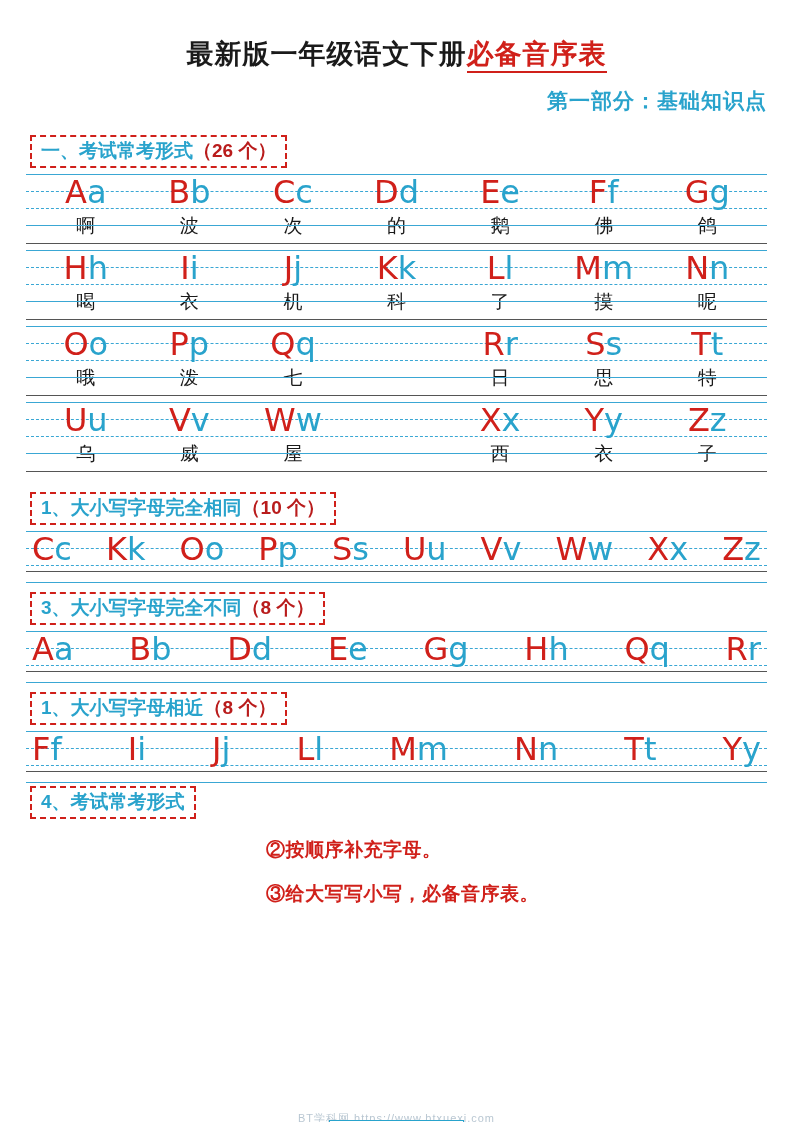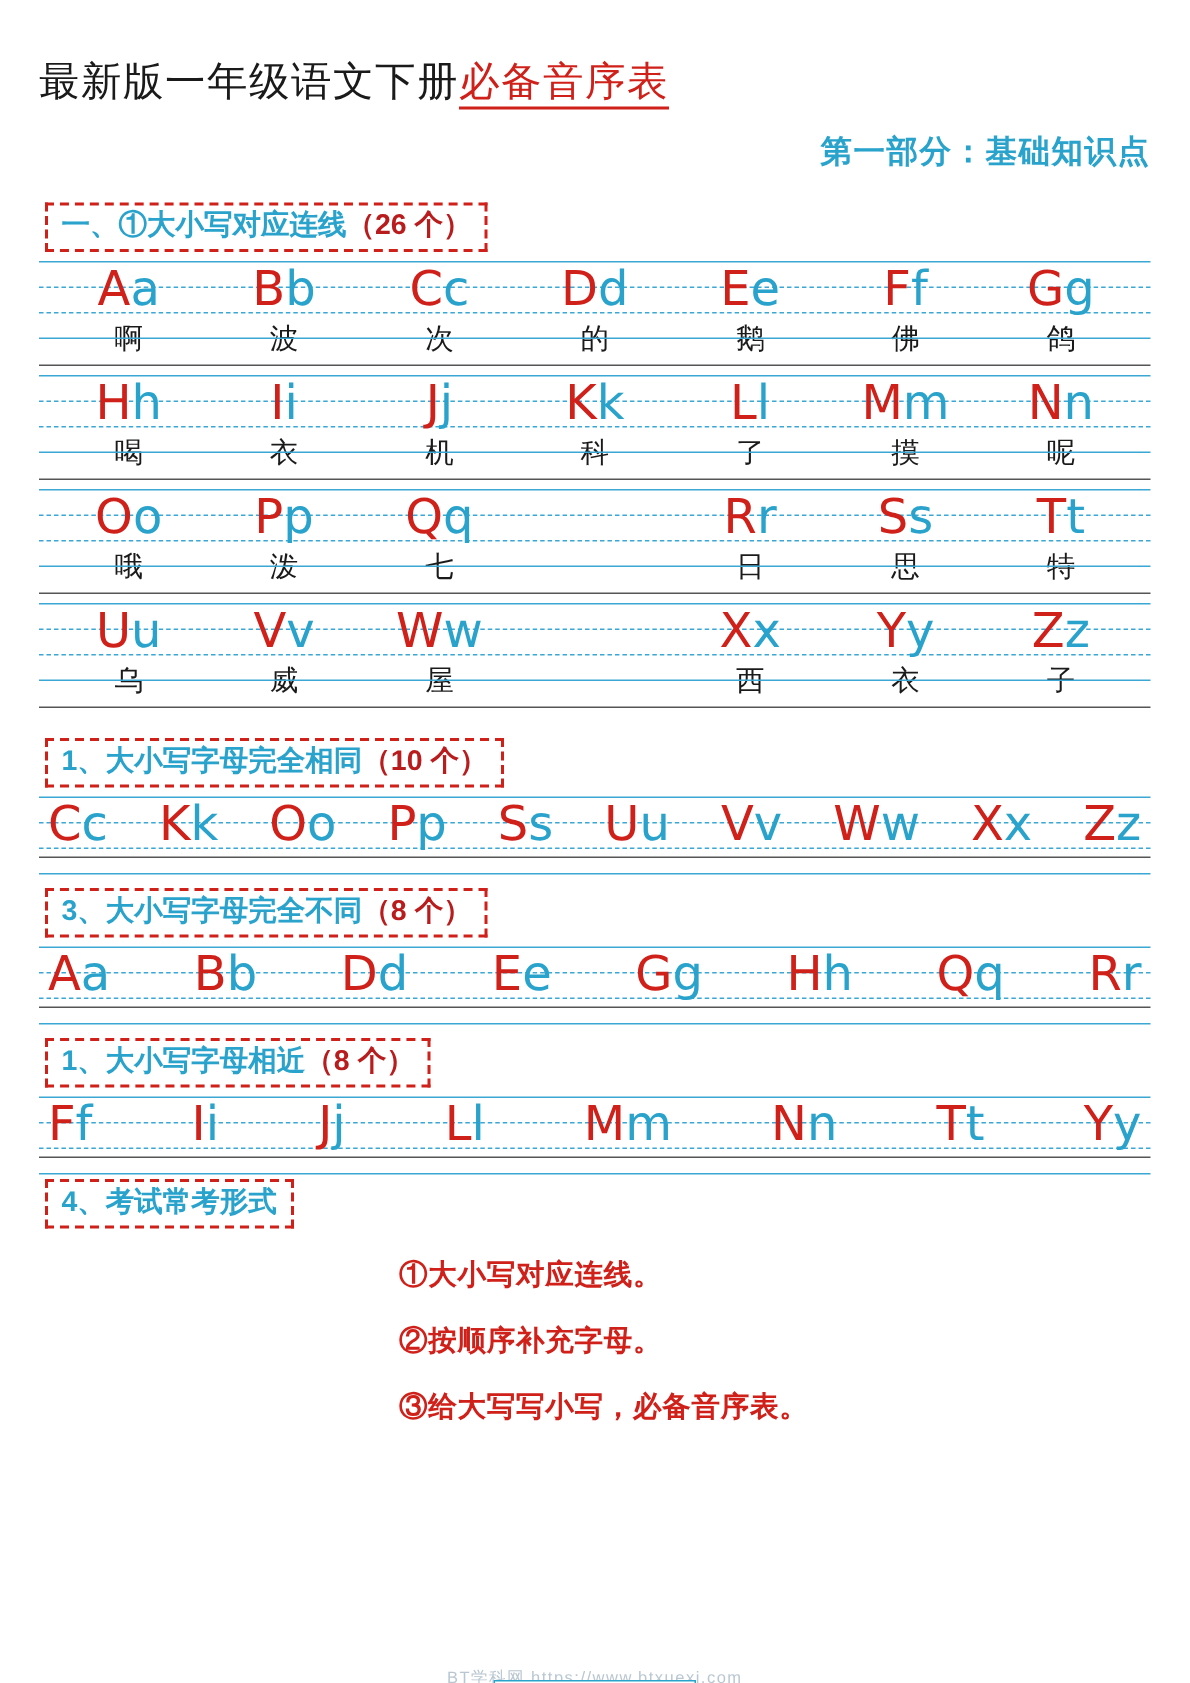--- a/index.html
+++ b/index.html
@@ -19,22 +19,23 @@
   .page {
     position: relative;
     width: 793px;
     height: 1122px;
     box-sizing: border-box;
     padding: 0 26px;
   }
 
   
   .title-main {
+    text-align: center;
     font-size: 27px;
-    font-weight: normal;
+    font-weight: bold;
     margin-top: 38px;
     letter-spacing: 1px;
     line-height: 1.2;
     white-space: nowrap;
   }
   .title-main .blk { color: #1a1a1a; }
   .title-main .red {
     color: #d0201a;
     border-bottom: 2px solid #d0201a;
     padding-bottom: 2px;
@@ -173,21 +174,21 @@
 <div class="page">
 
   <div class="title-main">
     <span class="blk">最新版一年级语文下册</span><span class="red">必备音序表</span>
   </div>
 
   <div class="title-sub">第一部分：基础知识点</div>
 
   <div class="head-wrap">
     <span class="dashed-head">
-      <span>一、①大小写对应连线</span><span class="cnt">（26 个）</span>
+      <span>一、考试常考形式</span><span class="cnt">（26 个）</span>
     </span>
   </div>
 
   <div class="stave">
     <div class="line l1"></div>
     <div class="line l2"></div>
     <div class="line l3"></div>
     <div class="line l4"></div>
     <div class="letters seven">
       <div class="cell"><span class="ltr"><span class="up">A</span><span class="low">a</span></span></div>
@@ -358,21 +359,20 @@
     </div>
   </div>
   <div class="row-rule"></div>
 
   <div class="head-wrap tight">
     <span class="dashed-head">
       <span>4、考试常考形式</span>
     </span>
   </div>
   <div class="notes">
-    <div class="note">①大小写对应连线。</div>
     <div class="note">②按顺序补充字母。</div>
     <div class="note">③给大写写小写，必备音序表。</div>
   </div>
 
   <div class="footer-wm">BT学科网 https://www.btxuexi.com</div>
   <div class="footer-page">
     <span class="box">第1页，共11页</span>
   </div>
 
 </div>

